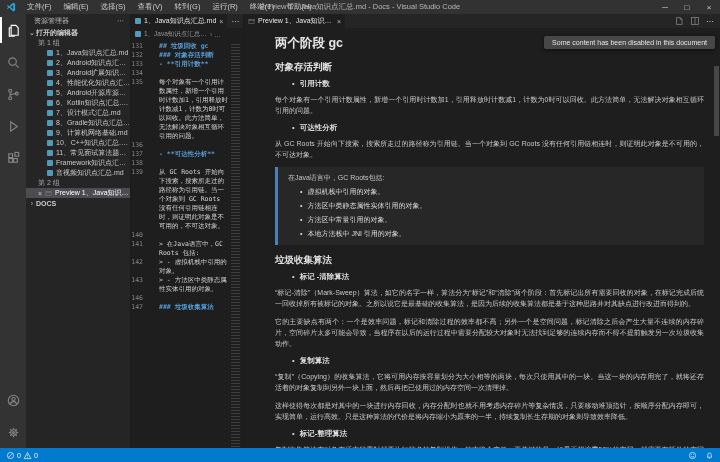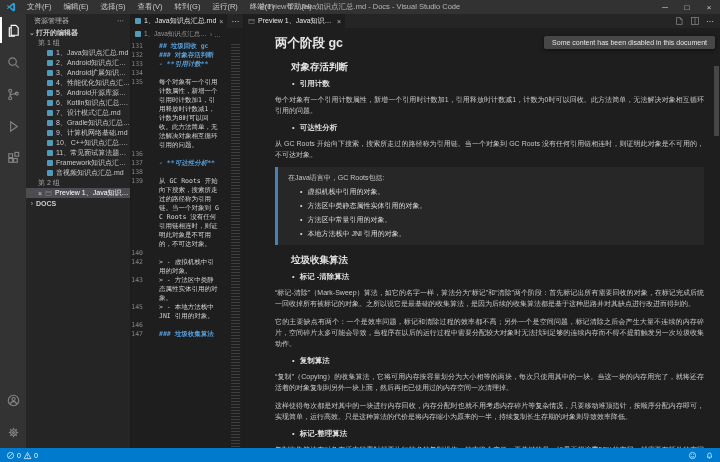--- a/index.html
+++ b/index.html
@@ -47,40 +47,40 @@
   
   .editorgroup { width:113px; flex:0 0 auto; display:flex; flex-direction:column; background:#1e1e1e; border-right:1px solid #1b1b1c; }
   .tabsbar { height:14px; background:#252526; display:flex; align-items:stretch; flex:0 0 auto; }
   .tab { background:#1e1e1e; display:flex; align-items:center; padding:0 4px; max-width:101px; font-size:7px; color:#e8e8e8; white-space:nowrap; }
   .tab .label { overflow:hidden; text-overflow:ellipsis; }
   .tab .close { margin-left:3px; color:#bbbbbb; flex:0 0 auto; }
   .tab-actions { margin-left:auto; display:flex; align-items:center; padding:0 4px; color:#cccccc; gap:4px; }
   .breadcrumb { height:12px; display:flex; align-items:center; padding:0 4px; font-size:6.5px; color:#969696; white-space:nowrap; overflow:hidden; flex:0 0 auto; }
   .breadcrumb .sep { margin:0 2px; color:#7a7a7a; }
   .breadcrumb .file { overflow:hidden; text-overflow:ellipsis; max-width:64px; }
-  .code-wrap { flex:1; display:flex; overflow:hidden;gap:9px; }
+  .code-wrap { flex:1; display:flex; overflow:hidden; }
   .code-lines { flex:1; padding-top:2px; overflow:hidden; font-family:"DejaVu Sans Mono", monospace; }
   .cl { display:flex; }
   .ln { width:15px; flex:0 0 auto; text-align:right; padding-right:3px; color:#858585; font-size:6.5px; line-height:9px; }
   .ct { flex:1; font-size:6.5px; line-height:9px; color:#d4d4d4; word-break:break-all; min-height:9px; padding-right:2px;margin-left:13px; }
   .ct.md-h { color:#569cd6; font-weight:bold; }
-  .ct.md-b { color:#569cd6; font-weight:bold;font-style:italic; }
+  .ct.md-b { color:#569cd6; font-weight:bold; }
   .minimap { width:13px; flex:0 0 auto; background-color:#1e1e1e;
     background-image:
       repeating-linear-gradient(180deg, rgba(190,190,190,.20) 0 1px, transparent 1px 3px),
       repeating-linear-gradient(180deg, transparent 0 17px, #1e1e1e 17px 21px);
     background-size:9px 100%, 100% 100%; background-repeat:no-repeat, repeat; background-position:1px 4px, 0 0; }
 
   
   .previewgroup { flex:1; display:flex; flex-direction:column; background:#1e1e1e; min-width:0; }
   .pv-actions { margin-left:auto; display:flex; align-items:center; gap:6px; padding:0 6px; }
   .pv-actions svg { width:10px; height:10px; }
   .pv-body { position:relative; flex:1; overflow:hidden; padding:5px 16px 0 31px; }
   .pv-h2 { font-size:12.5px; font-weight:bold; color:#e6e6e6; margin:2px 0 7px; }
-  .pv-h3 { font-size:9.5px; font-weight:bold; color:#e2e2e2; margin:9px 16px 5px; }
+  .pv-h3 { font-size:9.5px; font-weight:bold; color:#e2e2e2; margin:9px 0 5px; }
   .pv-li { display:flex; font-size:7.5px; font-weight:bold; color:#dddddd; margin:5px 0 5px 17px; line-height:10px; }
   .pv-li .bullet { margin-right:5px; font-weight:normal; }
   .pv-p { font-size:7px; line-height:11px; color:#c8c8c8; margin:3px 0 7px; text-align:justify; }
   .pv-quote { margin:7px 0 8px; padding:2px 10px; background:rgba(255,255,255,0.045); border-left:3px solid #4a80b8; }
   .pv-quote .pv-p { margin:3px 0; }
   .pv-quote .pv-li { font-weight:normal; margin:4px 0 4px 12px; font-size:7px; }
   .toast { position:absolute; top:8px; right:5px; background:#474747; color:#e4e4e4; font-size:7px;
            padding:3px 8px; border-radius:2px; box-shadow:0 1px 4px rgba(0,0,0,.5); white-space:nowrap; }
   .pv-scrollthumb { position:absolute; right:1px; top:38px; width:5px; height:70px; background:rgba(140,140,140,.38); }
 
@@ -317,30 +317,30 @@
             </div>
           <div class="cl">
               <span class="ln">139</span>
               <span class="ct">从 GC Roots 开始向下搜索，搜索所走过的路径称为引用链。当一个对象到 GC Roots 没有任何引用链相连时，则证明此对象是不可用的，不可达对象。</span>
             </div>
           <div class="cl">
               <span class="ln">140</span>
               <span class="ct"></span>
             </div>
           <div class="cl">
+              <span class="ln">141</span>
+              <span class="ct">&gt; 在Java语言中，GC Roots 包括:</span>
+            </div>
+          <div class="cl">
               <span class="ln">142</span>
               <span class="ct">&gt; - 虚拟机栈中引用的对象。</span>
             </div>
           <div class="cl">
               <span class="ln">143</span>
               <span class="ct">&gt; - 方法区中类静态属性实体引用的对象。</span>
-            </div>
-          <div class="cl">
-              <span class="ln">145</span>
-              <span class="ct">&gt; - 本地方法栈中 JNI 引用的对象。</span>
             </div>
           <div class="cl">
               <span class="ln">146</span>
               <span class="ct"></span>
             </div>
           <div class="cl">
               <span class="ln">147</span>
               <span class="ct md-h">### 垃圾收集算法</span>
             </div>
         </div>

